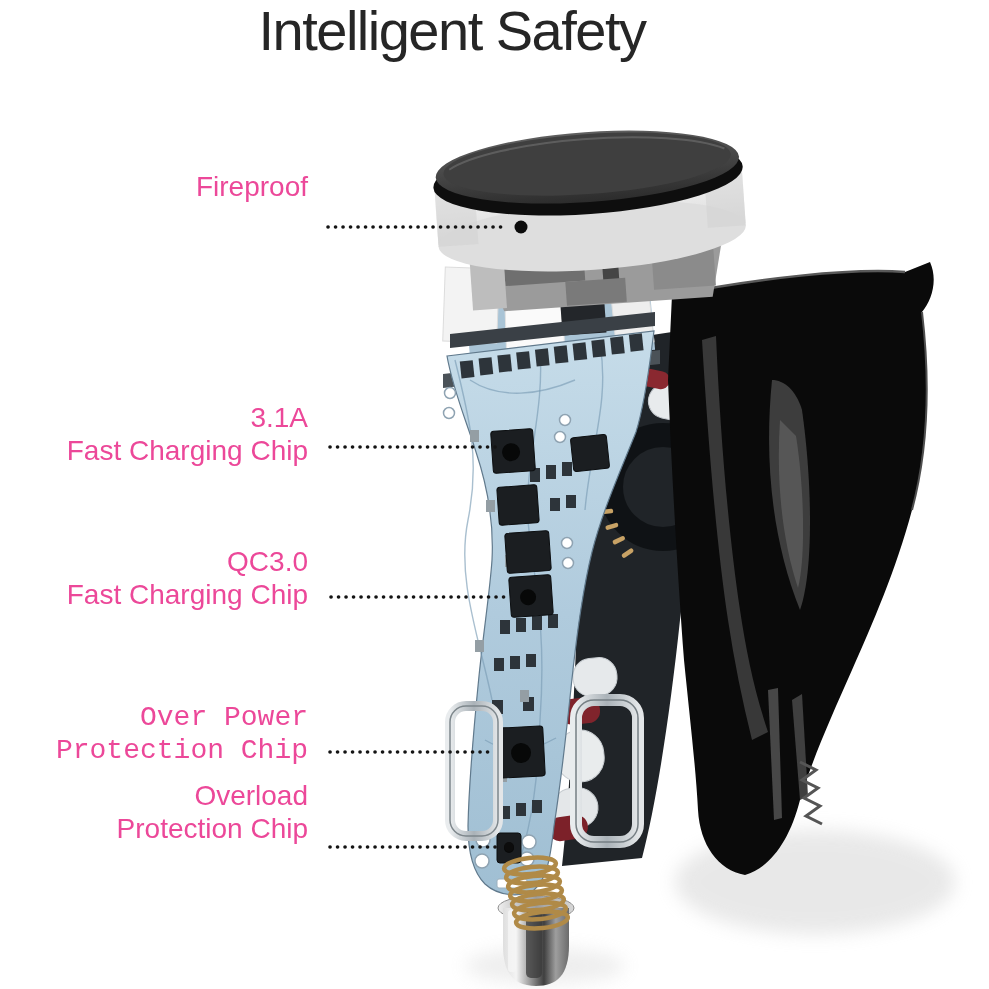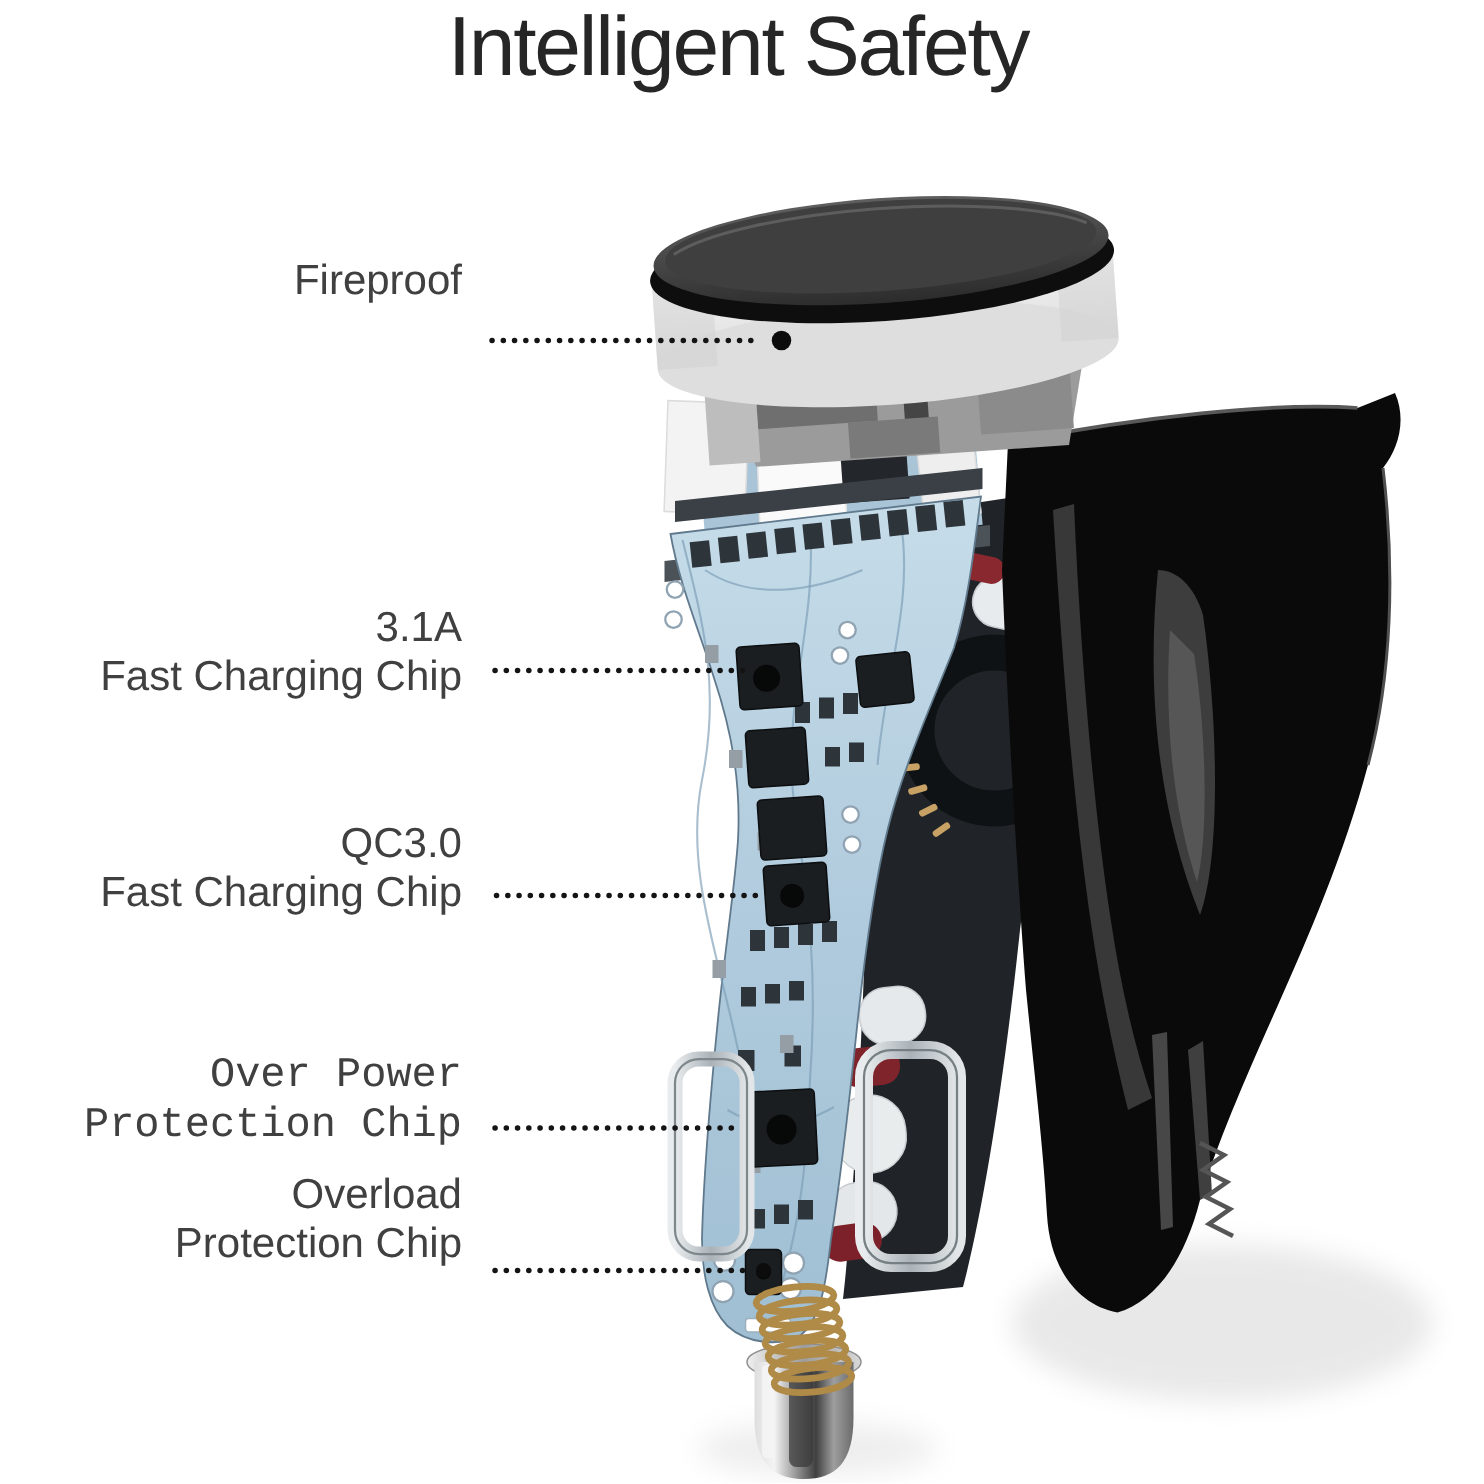--- a/index.html
+++ b/index.html
@@ -1,21 +1,21 @@
 <!DOCTYPE html>
 <html><head>
 <meta charset="utf-8">
 <style>
   html,body{margin:0;padding:0;background:#ffffff;}
   .stage{position:relative;width:989px;height:989px;background:#ffffff;overflow:hidden;
          font-family:"Liberation Sans", sans-serif;}
   .title{position:absolute;top:0px;left:0px;width:904px;text-align:center;
-         font-size:56px;line-height:62px;letter-spacing:-1.5px;color:#262626;font-weight:400;margin-left:40px;}
+         font-size:56px;line-height:62px;letter-spacing:-1.5px;color:#262626;font-weight:400;}
   .label{position:absolute;right:681px;text-align:right;font-size:28px;line-height:33px;
-         color:#404040;font-weight:400;white-space:nowrap;}
+         color:#ec4899;font-weight:400;white-space:nowrap;}
   .label span{display:block;}
   .label-1{top:170px;}
   .label-2{top:401px;}
   .label-3{top:545px;}
   .label-4{top:701px;font-family:Liberation Mono, monospace;}
   .label-5{top:779px;}
   .art{position:absolute;left:0;top:0;width:989px;height:989px;}
   .leader{stroke:#141414;stroke-width:3.6;stroke-dasharray:0.1 7.4;stroke-linecap:round;fill:none;}
   .leader-dot{fill:#0c0c0c;}
   .pad{fill:#ffffff;stroke:#8fa3b2;stroke-width:1.5;}

